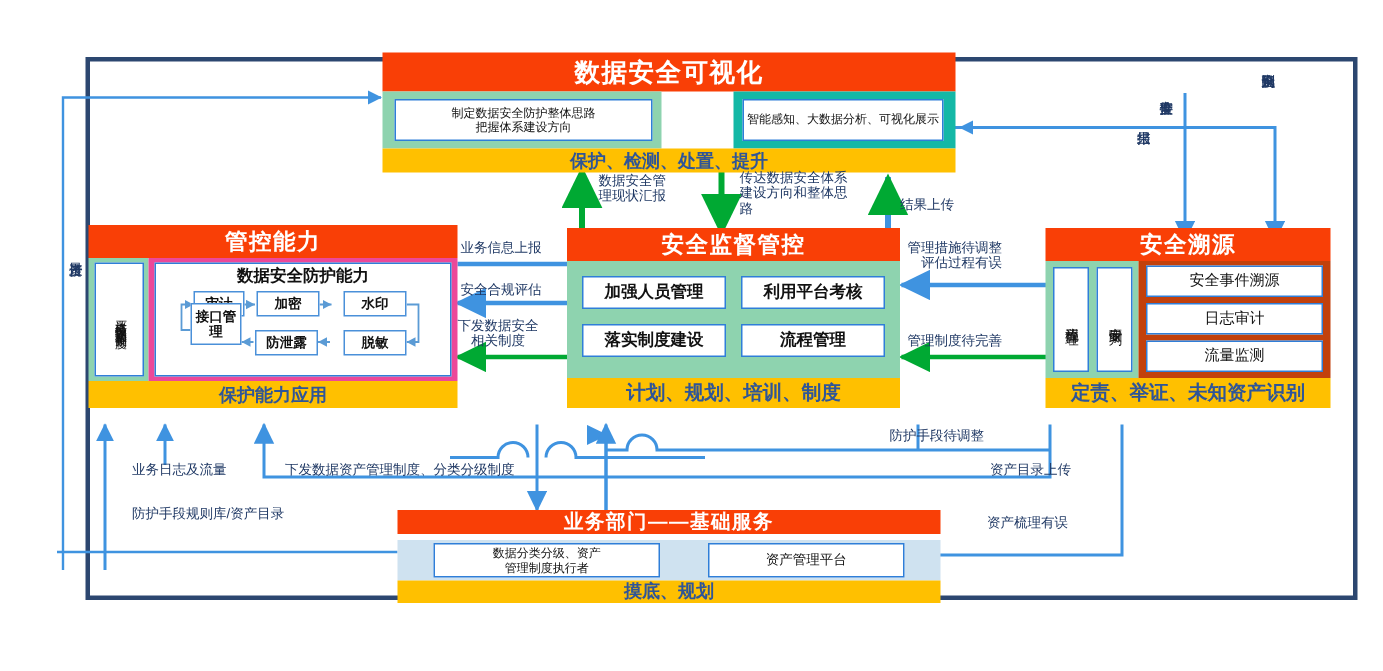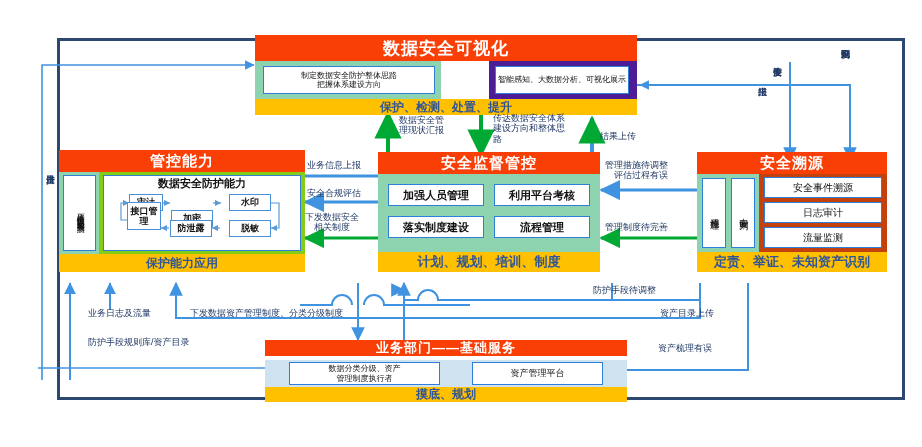--- a/index.html
+++ b/index.html
@@ -103,55 +103,55 @@
     </g>
   </svg>
 
   <div class="panel" style="left:255px;top:35px;width:382px;height:80px;">
     <div class="ptitle" style="height:26px;font-size:17px;letter-spacing:1px;">数据安全可视化</div>
     <div class="pbody" style="top:26px;height:38px;display:flex;gap:48px;">
       <div style="width:186px;height:100%;background:#8ed3af;position:relative;">
         <div class="wbox" style="left:8px;top:5px;right:6px;bottom:5px;font-size:8px;white-space:pre-line;">制定数据安全防护整体思路
 把握体系建设方向</div>
       </div>
-      <div style="flex:1;height:100%;background:#4c1d95;position:relative;">
+      <div style="flex:1;height:100%;background:#14b8a6;position:relative;">
         <div class="wbox" style="left:6px;top:5px;right:8px;bottom:5px;font-size:8px;">智能感知、大数据分析、可视化展示</div>
       </div>
     </div>
     <div class="pfoot" style="height:16px;font-size:12px;">保护、检测、处置、提升</div>
   </div>
 
   <div class="panel" style="left:59px;top:150px;width:246px;height:122px;">
     <div class="ptitle" style="height:22px;font-size:15px;letter-spacing:1px;">管控能力</div>
     <div class="pbody" style="top:22px;height:82px;display:flex;">
       <div style="width:40px;height:100%;background:#8ed3af;position:relative;">
         <div class="vbox" style="left:4px;top:3px;right:3px;bottom:3px;font-size:8px;">严格遵循数据安全相关制度</div>
       </div>
-      <div style="flex:1;height:100%;background:#84cc16;position:relative;text-decoration:underline;">
+      <div style="flex:1;height:100%;background:#ec4899;position:relative;text-decoration:underline;">
         <div class="wbox" style="left:4px;top:3px;right:4px;bottom:3px;display:block;"></div>
         <div style="position:absolute;left:4px;top:4px;right:4px;height:15px;display:flex;align-items:center;justify-content:center;font-size:11px;font-weight:bold;color:#111;">数据安全防护能力</div>
 
         <svg style="position:absolute;left:0;top:0;width:206px;height:82px;" viewBox="0 0 206 82">
           <defs>
             <marker id="cf" markerWidth="6" markerHeight="6" refX="5" refY="2.6" orient="auto">
               <path d="M0,0 L5,2.6 L0,5.2 Z" fill="#5b9bd5"></path>
             </marker>
           </defs>
           <g fill="none" stroke="#5b9bd5" stroke-width="1.2">
             <path d="M63,31 L71,31" marker-end="url(#cf)"></path>
             <path d="M114,31 L122,31" marker-end="url(#cf)"></path>
             <path d="M172,31 L180,31 L180,56 L172,56" marker-end="url(#cf)"></path>
             <path d="M121,56 L113,56" marker-end="url(#cf)"></path>
             <path d="M70,56 L62,56" marker-end="url(#cf)"></path>
             <path d="M28,48 L22,48 L22,31 L30,31" marker-end="url(#cf)"></path>
           </g>
         </svg>
 
         <div class="wbox sm" style="left:30px;top:22px;width:34px;height:17px;font-size:9px;font-weight:bold;">审计</div>
-        <div class="wbox sm" style="left:72px;top:22px;width:42px;height:17px;font-size:9px;font-weight:bold;margin-top:16px;">加密</div>
+        <div class="wbox sm" style="left:72px;top:22px;width:42px;height:17px;font-size:9px;font-weight:bold;">加密</div>
         <div class="wbox sm" style="left:130px;top:22px;width:42px;height:17px;font-size:9px;font-weight:bold;">水印</div>
         <div class="wbox sm" style="left:28px;top:30px;width:34px;height:28px;font-size:9px;font-weight:bold;padding:12px 2px;">接口管理</div>
         <div class="wbox sm" style="left:71px;top:48px;width:42px;height:17px;font-size:9px;font-weight:bold;">防泄露</div>
         <div class="wbox sm" style="left:130px;top:48px;width:42px;height:17px;font-size:9px;font-weight:bold;">脱敏</div>
       </div>
     </div>
     <div class="pfoot" style="height:18px;font-size:12px;">保护能力应用</div>
   </div>
 
   <div class="panel" style="left:378px;top:152px;width:222px;height:120px;">

